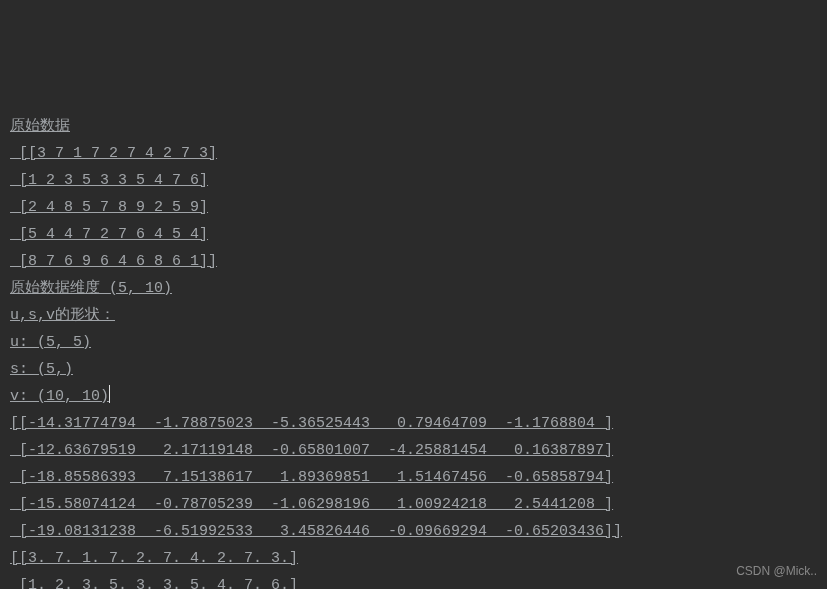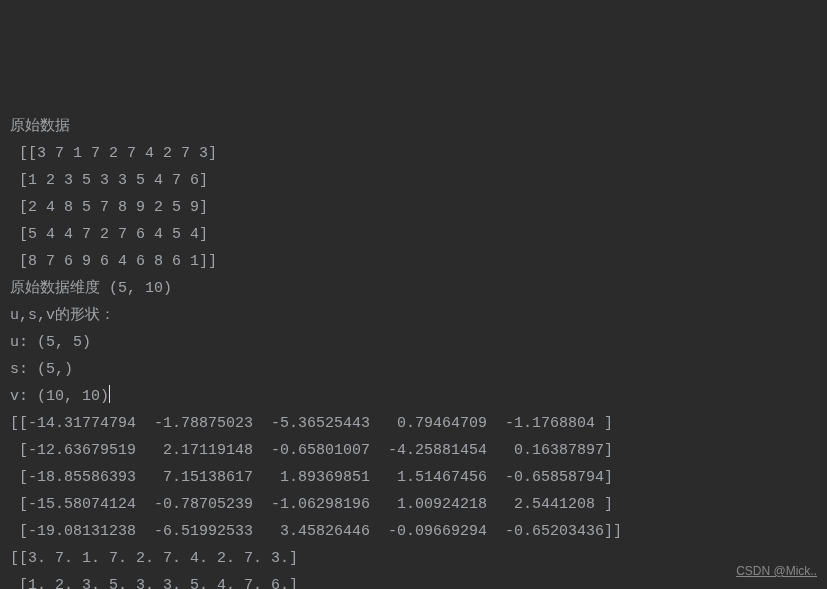--- a/index.html
+++ b/index.html
@@ -15,38 +15,38 @@
       line-height: 27px;
       padding: 5px 10px;
       width: 827px;
       height: 589px;
       overflow: hidden;
       position: relative;
       white-space: pre;
     }
     .output-line {
       display: block;
+      text-decoration: underline;
     }
     .cursor {
       display: inline-block;
       width: 1px;
       height: 18px;
       background-color: #e0e0e0;
       vertical-align: text-bottom;
       margin-bottom: 2px;
     }
     .watermark {
       position: absolute;
       bottom: 4px;
       right: 10px;
       font-size: 12px;
       color: #888;
       font-family: Arial, sans-serif;
       white-space: nowrap;
-      text-decoration: underline;
     }
   </style>
 </head>
 <body>
 
 
 
 <div id="output-container"><span class="output-line">原始数据</span><span class="output-line"> [[3 7 1 7 2 7 4 2 7 3]</span><span class="output-line"> [1 2 3 5 3 3 5 4 7 6]</span><span class="output-line"> [2 4 8 5 7 8 9 2 5 9]</span><span class="output-line"> [5 4 4 7 2 7 6 4 5 4]</span><span class="output-line"> [8 7 6 9 6 4 6 8 6 1]]</span><span class="output-line">原始数据维度 (5, 10)</span><span class="output-line">u,s,v的形状：</span><span class="output-line">u: (5, 5)</span><span class="output-line">s: (5,)</span><span class="output-line">v: (10, 10)<span class="cursor"></span></span><span class="output-line">[[-14.31774794  -1.78875023  -5.36525443   0.79464709  -1.1768804 ]</span><span class="output-line"> [-12.63679519   2.17119148  -0.65801007  -4.25881454   0.16387897]</span><span class="output-line"> [-18.85586393   7.15138617   1.89369851   1.51467456  -0.65858794]</span><span class="output-line"> [-15.58074124  -0.78705239  -1.06298196   1.00924218   2.5441208 ]</span><span class="output-line"> [-19.08131238  -6.51992533   3.45826446  -0.09669294  -0.65203436]]</span><span class="output-line">[[3. 7. 1. 7. 2. 7. 4. 2. 7. 3.]</span><span class="output-line"> [1. 2. 3. 5. 3. 3. 5. 4. 7. 6.]</span></div>
 
 <div class="watermark">CSDN @Mick..</div>

